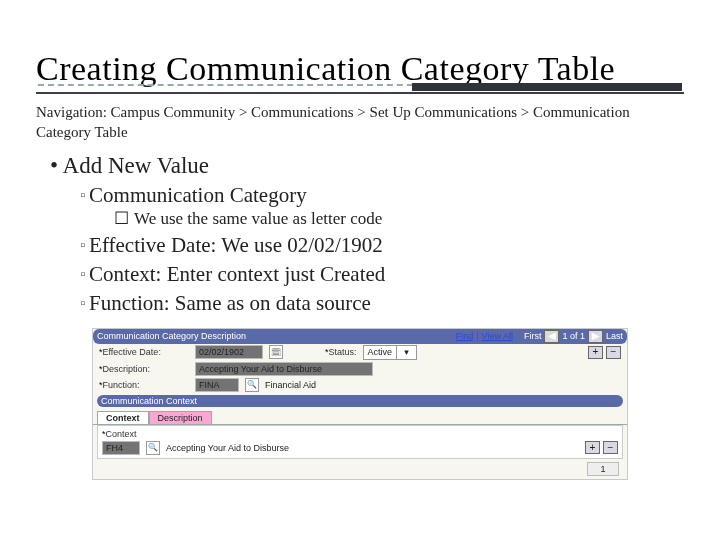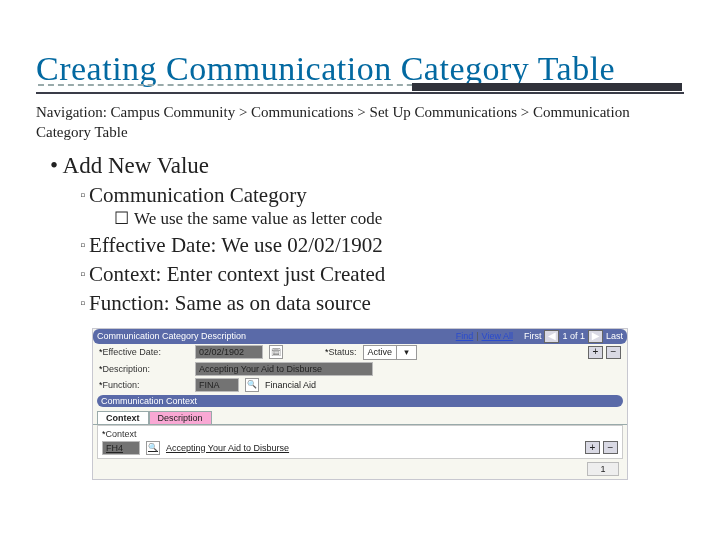--- a/index.html
+++ b/index.html
@@ -33,21 +33,21 @@
     right: 38px;
     top: -1px;
     width: 270px;
     height: 8px;
     background: #30323a;
   }
   h1.title {
     margin: 50px 36px 4px 36px;
     font-weight: 400;
     font-size: 34px;
-    color: #0369a1;
+    color: #000000;
     letter-spacing: .5px;
   }
   .rule {
     border-top: 2px solid #3a3c48;
     margin: 0 36px 8px 36px;
   }
   .nav {
     margin: 0 36px 10px 36px;
     font-size: 15px;
     line-height: 1.35;
@@ -221,21 +221,21 @@
       </div>
       <div class="tabs">
         <div class="tab active">Context</div>
         <div class="tab">Description</div>
       </div>
       <div class="ctx-body">
         <div class="row" style="padding:1px 0;">
           <span class="lab req" style="width:50px">Context</span>
         </div>
         <div class="row" style="padding:1px 0; justify-content:space-between;">
-          <span style="display:flex;align-items:center;gap:6px;text-decoration:underline;">
+          <span style="display:flex;align-items:center;gap:6px;">
             <span class="inp" style="width:30px">FH4</span>
             <span class="mag">🔍</span>
             <span>Accepting Your Aid to Disburse</span>
           </span>
           <span class="nav-icons">
             <span class="sq">+</span>
             <span class="sq">−</span>
           </span>
         </div>
       </div>

